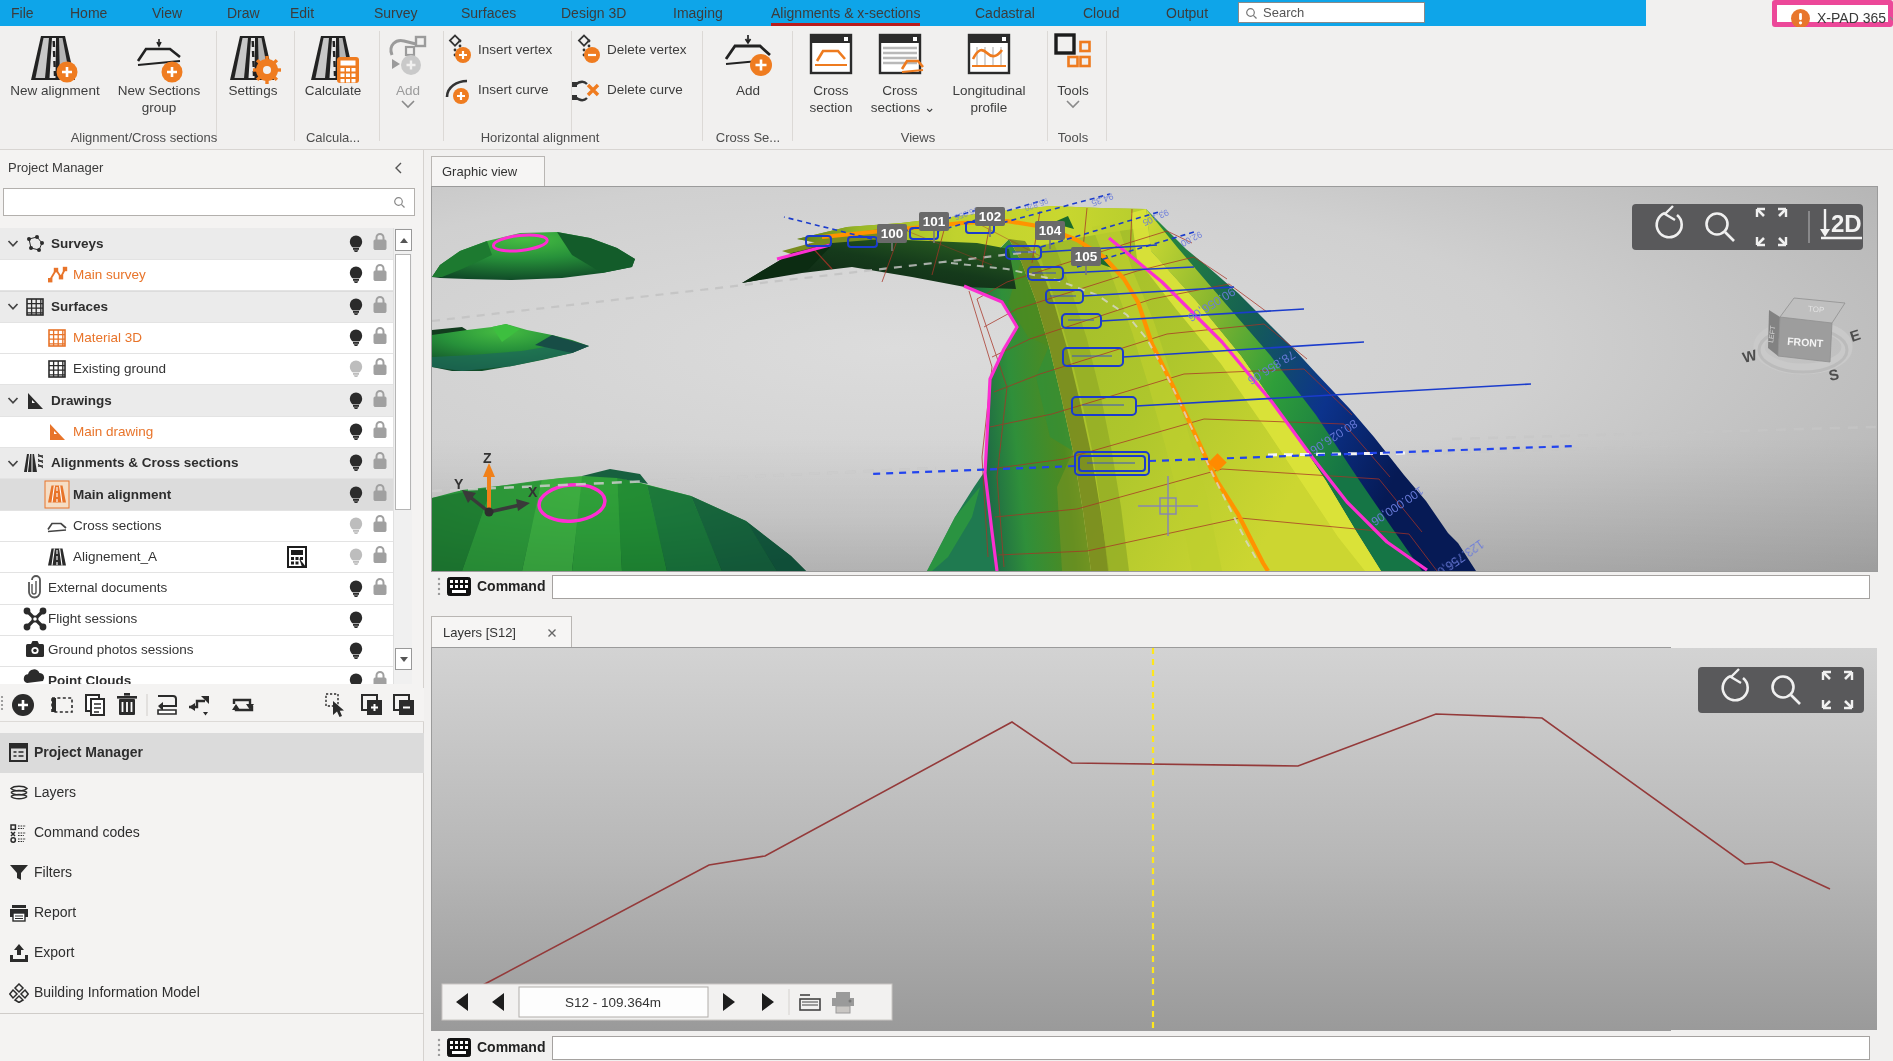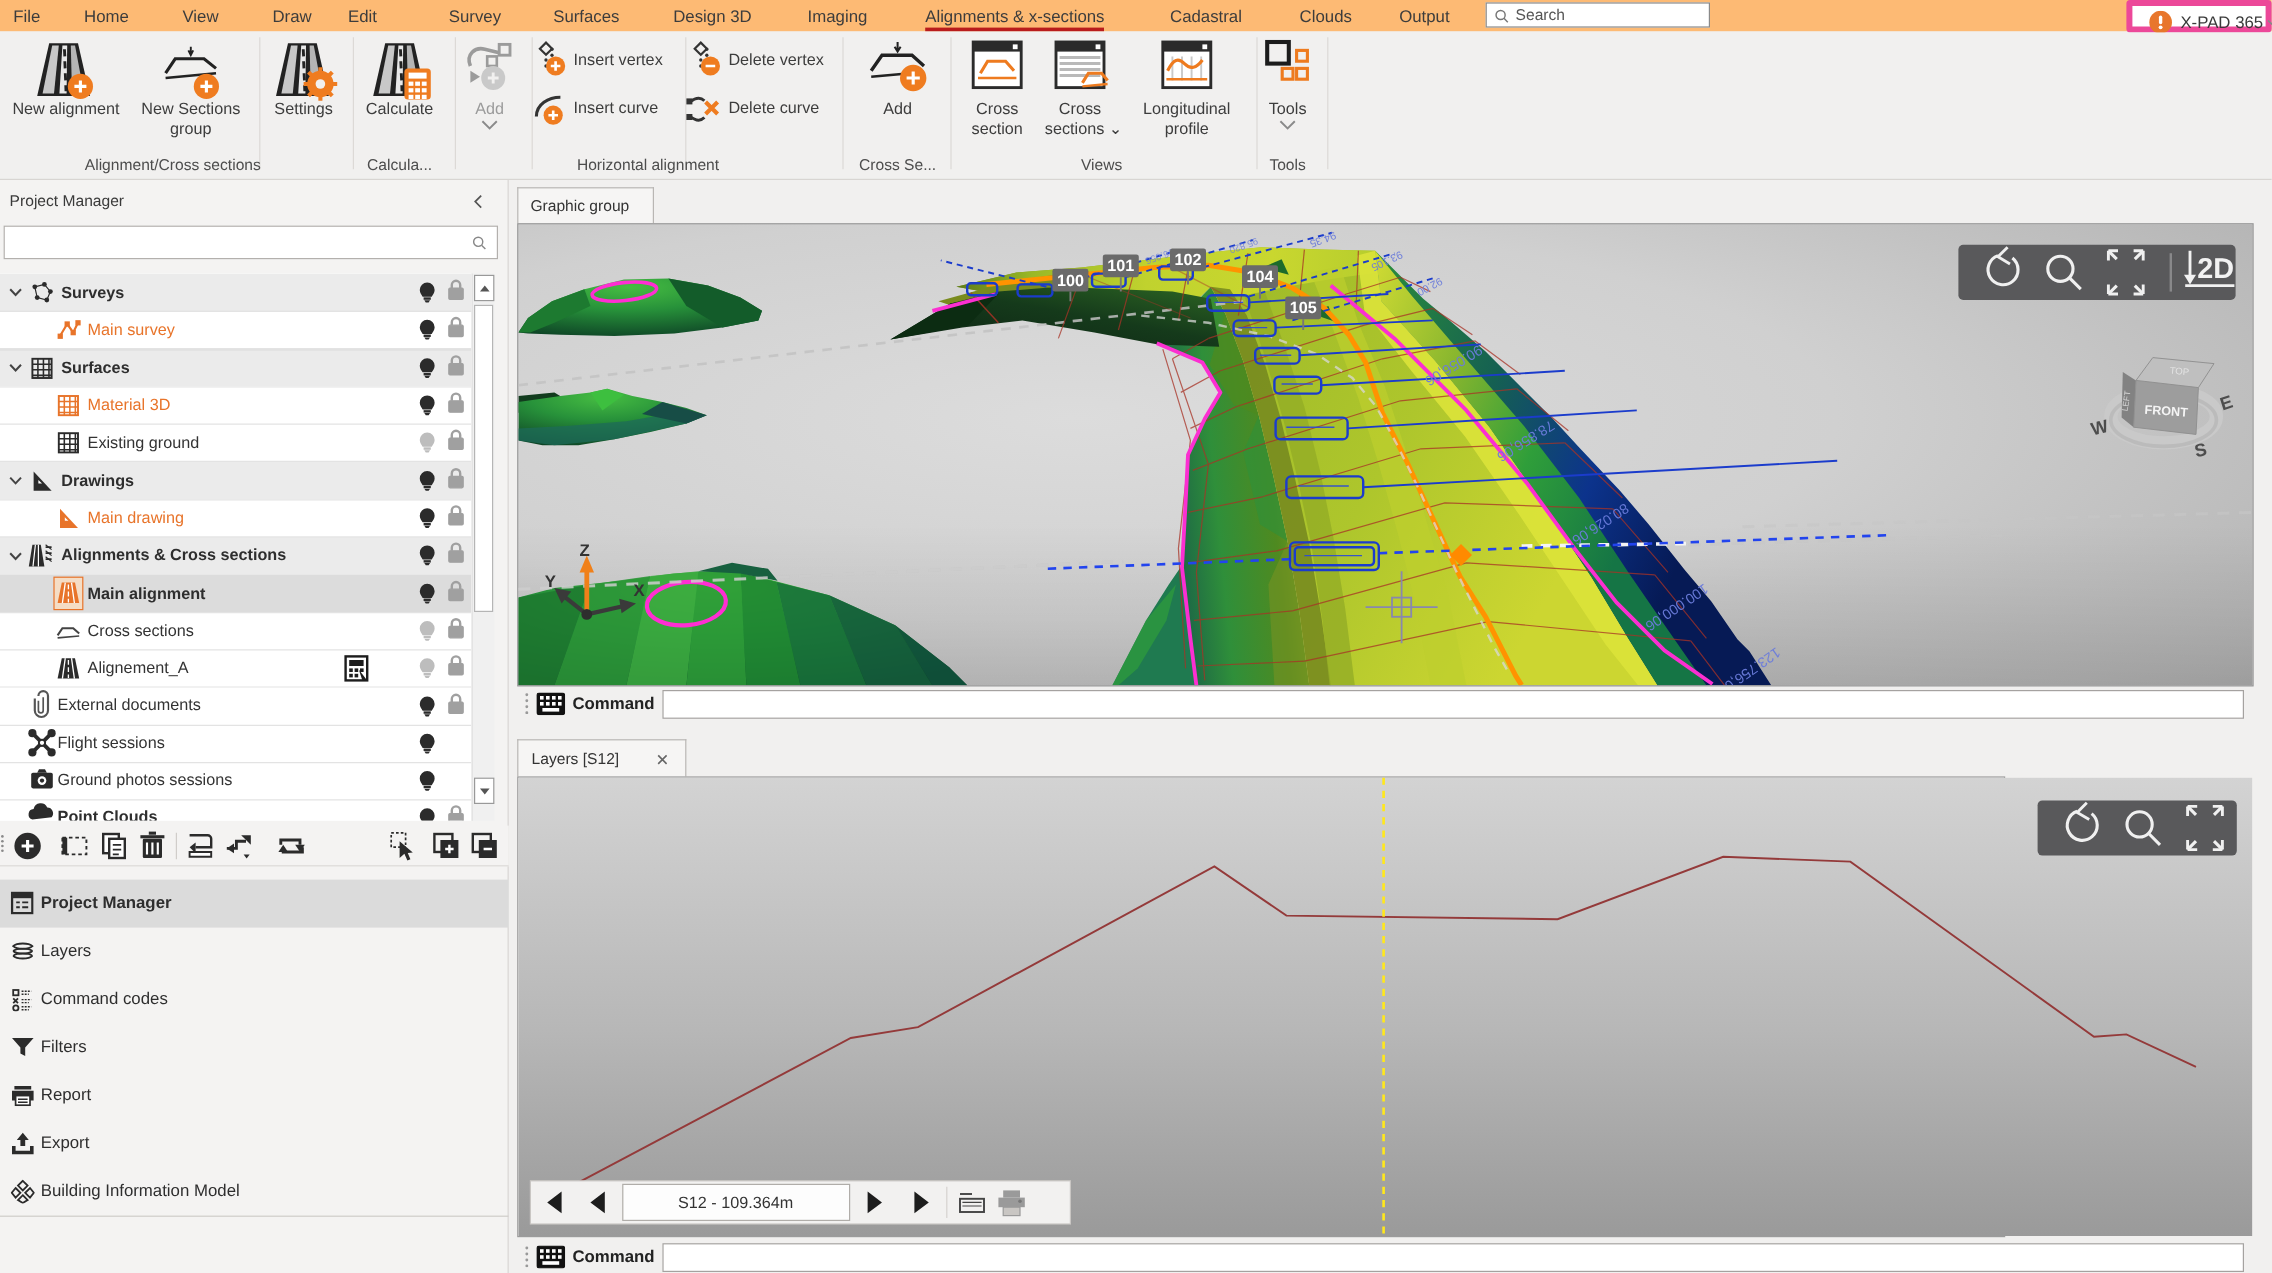--- a/index.html
+++ b/index.html
@@ -1,16 +1,16 @@
 <!DOCTYPE html>
 <html><head><meta charset="utf-8">
 <style>
 *{margin:0;padding:0;box-sizing:border-box}
 html,body{width:1893px;height:1061px;overflow:hidden;background:#f1f0ef;font-family:"Liberation Sans",sans-serif;color:#3d3d3d}
-#menubar{position:absolute;left:0;top:0;width:1893px;height:26px;background:#fdba74}
+#menubar{position:absolute;left:0;top:0;width:1646px;height:26px;background:#0ea5e9}
 .mi{position:absolute;top:0;height:26px;line-height:26px;font-size:14px;color:#3c3c3c}
 .mi.active{color:#3c3c3c;border-bottom:3px solid #b91c1c}
 #searchbox{position:absolute;left:1238px;top:2px;width:187px;height:21px;background:#fff;border:1px solid #8a8a8a;font-size:13px;color:#555;line-height:19px;padding-left:24px}
 #xpad{position:absolute;left:1772px;top:0;width:121px;height:27px;background:#fff;border:5px solid #ec4899;border-radius:3px}
 #ribbon{position:absolute;left:0;top:27px;width:1893px;height:123px;background:#f1f0ef;border-bottom:1px solid #d8d5d2}
 #leftpanel{position:absolute;left:0;top:150px;width:424px;height:911px;background:#f4f3f2;border-right:1px solid #d5d2cf}
 #pm-title{position:absolute;left:8px;top:10px;font-size:13px;color:#3a3a3a}
 #psearch{position:absolute;left:3px;top:38px;width:412px;height:28px;background:#fff;border:1px solid #b3b0ad}
 #tree{position:absolute;left:0;top:78px;width:393px;height:456px;background:#fff;overflow:hidden}
 #vscroll{position:absolute;left:393px;top:78px;width:19px;height:456px;background:#f0f0f0;border-left:1px solid #e0e0e0}
@@ -32,21 +32,21 @@
   <span class="mi" style="left:70px">Home</span>
   <span class="mi" style="left:152px">View</span>
   <span class="mi" style="left:227px">Draw</span>
   <span class="mi" style="left:290px">Edit</span>
   <span class="mi" style="left:374px">Survey</span>
   <span class="mi" style="left:461px">Surfaces</span>
   <span class="mi" style="left:561px">Design 3D</span>
   <span class="mi" style="left:673px">Imaging</span>
   <span class="mi active" style="left:771px">Alignments &amp; x-sections</span>
   <span class="mi" style="left:975px">Cadastral</span>
-  <span class="mi" style="left:1083px">Clouds</span>
+  <span class="mi" style="left:1083px">Cloud</span>
   <span class="mi" style="left:1166px">Output</span>
   <div id="searchbox">Search
     <svg style="position:absolute;left:6px;top:4px" width="13" height="13" viewBox="0 0 13 13">
         <circle cx="5.5" cy="5.5" r="3.8" fill="none" stroke="#777" stroke-width="1.2"></circle>
         <line x1="8.3" y1="8.3" x2="11.5" y2="11.5" stroke="#777" stroke-width="1.2"></line>
       </svg>
   </div>
   <div id="xpad">
     <svg style="position:absolute;left:14px;top:4px" width="19" height="19" viewBox="0 0 19 19">
         <circle cx="9.5" cy="9.5" r="9.5" fill="#e8762c"></circle>
@@ -616,21 +616,21 @@
           </g>
         </svg>
         <span class="lbl">Building Information Model</span>
       </div>
   <div style="position:absolute;left:0;top:863px;width:424px;border-top:1px solid #cfccc9"></div>
   </div>
 </div>
 
 <div id="main">
   <div class="vtab" style="left:7px;top:6px;width:114px;height:30px">
-      <span style="position:absolute;left:10px;top:7px">Graphic group</span>
+      <span style="position:absolute;left:10px;top:7px">Graphic view</span>
     </div>
   <div id="vp3d">
   <svg width="1445" height="384" viewBox="0 0 1445 384" font-family="Liberation Sans, sans-serif">
   <defs>
   <radialGradient id="skyg" cx="32%" cy="42%" r="110%">
     <stop offset="0%" stop-color="#dcdcdc"></stop>
             <stop offset="40%" stop-color="#d0d0d0"></stop>
             <stop offset="75%" stop-color="#b4b4b4"></stop>
             <stop offset="100%" stop-color="#9e9e9e"></stop>
   </radialGradient>

